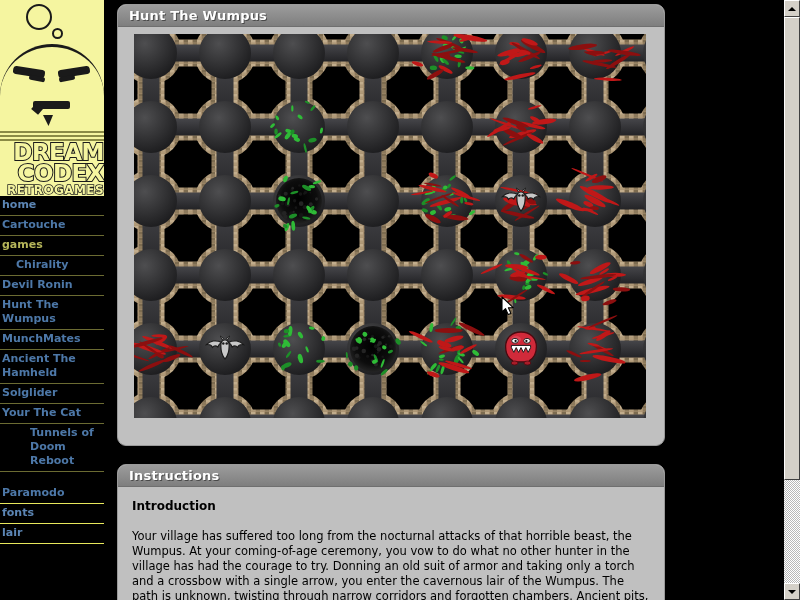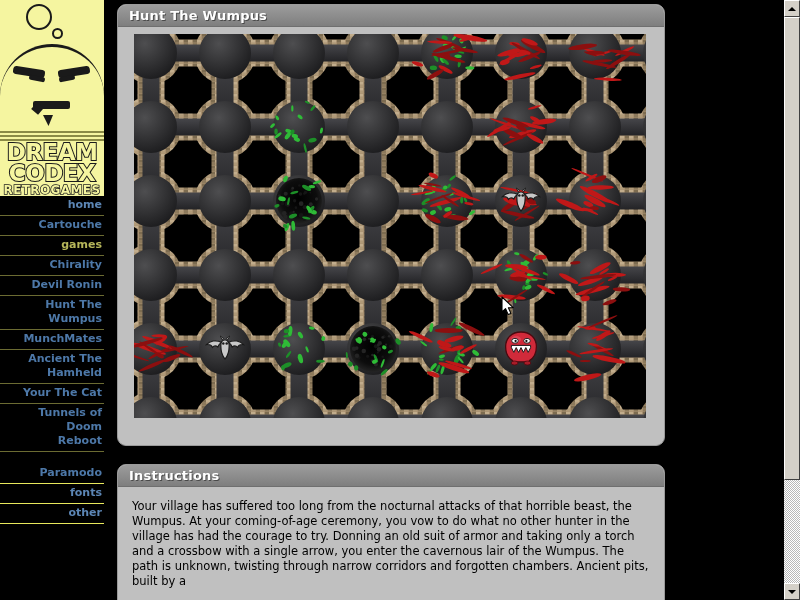--- a/index.html
+++ b/index.html
@@ -81,21 +81,21 @@
     width: 10px; height: 11px; background: #1a1a1a;
     clip-path: polygon(0 0, 100% 0, 55% 100%);
   }
   #logo-stripes {
     position: absolute; left: 0; top: 131px;
     width: 104px; height: 10px;
   }
   .lstripe { width: 104px; height: 2px; background: #8a8a45; margin-bottom: 2px; }
   #logo-word {
     position: absolute; left: 0; top: 142px;
-    width: 104px; text-align: center;
+    width: 104px; text-align: right;
     line-height: 0.92;
   }
   #logo-word .l1, #logo-word .l2 {
     font-family: "DejaVu Sans", sans-serif;
     font-weight: bold;
     font-size: 23px;
     letter-spacing: -0.5px;
     color: #f5f5a0;
     -webkit-text-stroke: 2px #1a1a1a;
     paint-order: stroke fill;
@@ -110,21 +110,21 @@
     -webkit-text-stroke: 1.5px #1a1a1a;
     paint-order: stroke fill;
     display: block;
     margin-top: 1px;
   }
 
   #navlist { width: 104px; background: #000; }
   .navitem {
     display: block;
     width: 104px;
-    text-align: right;
+    text-align: left;
     font-family: "DejaVu Sans", sans-serif;
     font-weight: bold;
     font-size: 11px;
     line-height: 14px;
     padding: 2px 2px 3px 2px;
     color: #4d78a8;
     text-decoration: none;
     border-bottom: 1px solid #6b6b32;
     cursor: pointer;
   }
@@ -270,25 +270,26 @@
 
     <nav id="navlist">
         <a class="navitem plain" style="color: rgb(92, 134, 181);">home</a>
         <a class="navitem" style="color: rgb(77, 120, 168);">Cartouche</a>
         <a class="navitem cat" style="color: rgb(181, 181, 90);">games</a>
         <a class="navitem" style="color: rgb(77, 120, 168); padding-left: 16px;">Chirality</a>
         <a class="navitem" style="color: rgb(77, 120, 168);">Devil Ronin</a>
         <a class="navitem" style="color: rgb(77, 120, 168);">Hunt The Wumpus</a>
         <a class="navitem" style="color: rgb(77, 120, 168);">MunchMates</a>
         <a class="navitem" style="color: rgb(77, 120, 168);">Ancient The Hamheld</a>
+        <a class="navitem" style="color: rgb(77, 120, 168);">Solglider</a>
         <a class="navitem" style="color: rgb(77, 120, 168);">Your The Cat</a>
         <a class="navitem" style="color: rgb(77, 120, 168); padding-left: 30px;">Tunnels of Doom Reboot</a>
         <a class="navitem sect" style="color: rgb(77, 120, 168); margin-top: 12px;">Paramodo</a>
         <a class="navitem plain sect" style="color: rgb(92, 134, 181);">fonts</a>
-        <a class="navitem plain sect" style="color: rgb(92, 134, 181);">other</a>
+        <a class="navitem plain sect" style="color: rgb(92, 134, 181);">lair</a>
       </nav>
   </div>
 
   <section class="panel" id="game-panel">
     <div class="panel-header">
       <span class="panel-title">Hunt The Wumpus</span>
     </div>
     <div id="canvas-wrap">
       <svg id="maze" width="512" height="384" viewBox="0 0 512 384" xmlns="http://www.w3.org/2000/svg">
           <defs>
@@ -1069,20 +1070,21 @@
           </g>
         </svg>
     </div>
   </section>
 
   <section class="panel" id="instructions-panel">
     <div class="panel-header">
       <span class="panel-title">Instructions</span>
     </div>
     <div id="instr-body">
+      <h3 id="instr-subtitle">Introduction</h3>
       <p id="instr-para">Your village has suffered too long from the nocturnal attacks of that horrible beast, the Wumpus. At your coming-of-age ceremony, you vow to do what no other hunter in the village has had the courage to try. Donning an old suit of armor and taking only a torch and a crossbow with a single arrow, you enter the cavernous lair of the Wumpus. The path is unknown, twisting through narrow corridors and forgotten chambers. Ancient pits, built by a</p>
     </div>
   </section>
 
   <div id="scrollbar">
     <div class="sb-btn" id="sb-up">
       <div class="sb-arrow up"></div>
     </div>
     <div id="sb-track">
       <div id="sb-thumb"></div>

